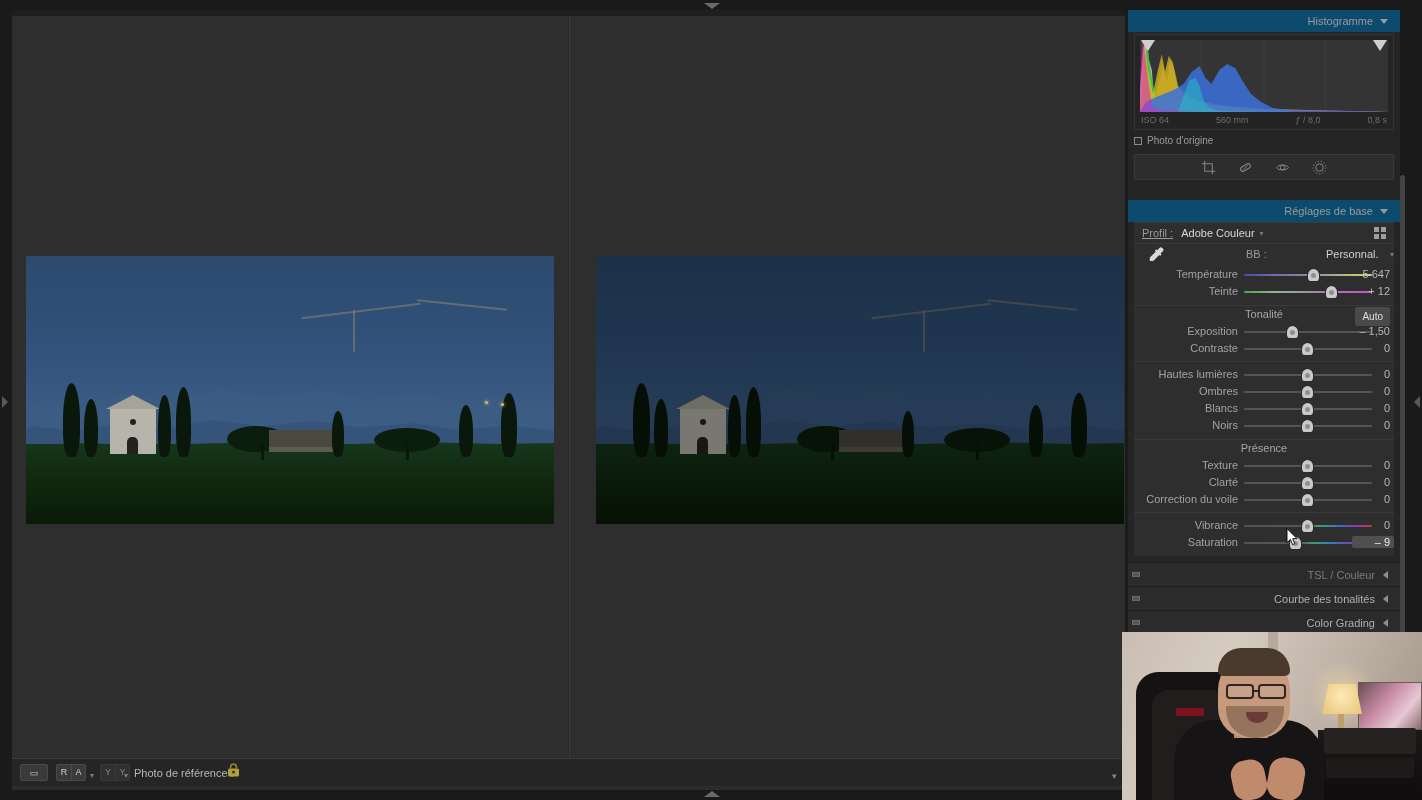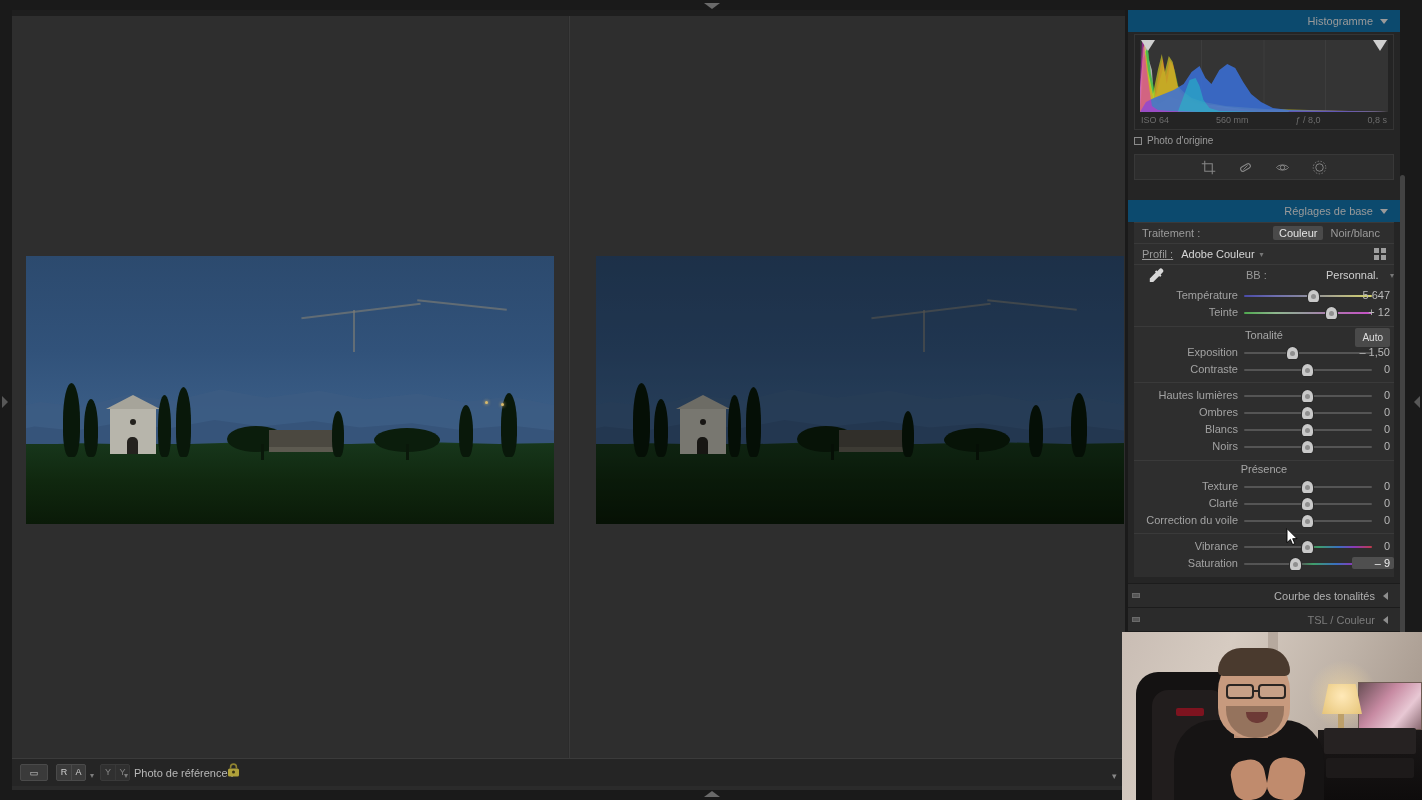--- a/index.html
+++ b/index.html
@@ -561,29 +561,20 @@
         <circle cx="10" cy="10" r="5" fill="none" stroke="#bcbcbc" stroke-width="1.3"></circle>
         <circle cx="10" cy="10" r="8.4" fill="none" stroke="#bcbcbc" stroke-width="1.1" stroke-dasharray="2 2"></circle>
       </svg>
     </div>
 
     <div class="panel-head" style="margin-top:20px;">
       <span>Réglages de base</span>
       <span class="tri-down"></span>
     </div>
 
-    <div class="sect">
-      <div class="row-flat">
-        <span>Traitement :</span>
-        <span class="seg-grp">
-          <span class="seg on">Couleur</span>
-          <span class="seg off">Noir/blanc</span>
-        </span>
-      </div>
-    </div>
 
     <div class="sect">
       <div class="profile-row">
         <span class="lbl">Profil :</span>
         <span class="val">Adobe Couleur</span>
         <span class="mini-caret">▾</span>
         <span class="grid4">
             <i></i>
             <i></i>
             <i></i>
@@ -703,26 +694,26 @@
         <span class="knob" style="left:156px;"></span>
         <span class="s-val hot">– 9</span>
       </div>
       <div style="height:5px;"></div>
     </div>
 
     <div style="height:6px;"></div>
 
     <div class="collapsed">
       <span class="sw"></span>
-      <span>Courbe des tonalités</span>
+      <span class="muted">TSL / Couleur</span>
       <span class="tri-left"></span>
     </div>
     <div class="collapsed">
       <span class="sw"></span>
-      <span class="muted">TSL / Couleur</span>
+      <span>Courbe des tonalités</span>
       <span class="tri-left"></span>
     </div>
     <div class="collapsed">
       <span class="sw"></span>
       <span>Color Grading</span>
       <span class="tri-left"></span>
     </div>
     <div class="collapsed">
       <span class="sw"></span>
       <span class="muted">Détail</span>

